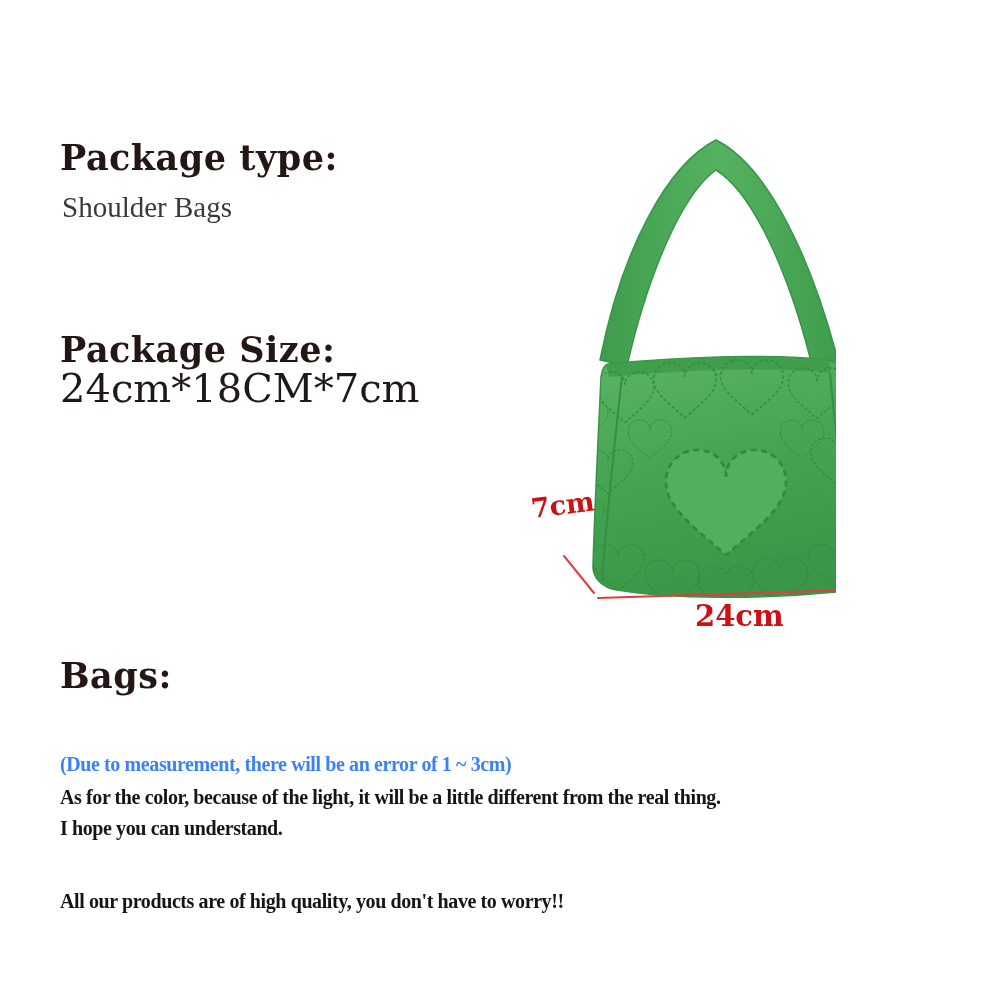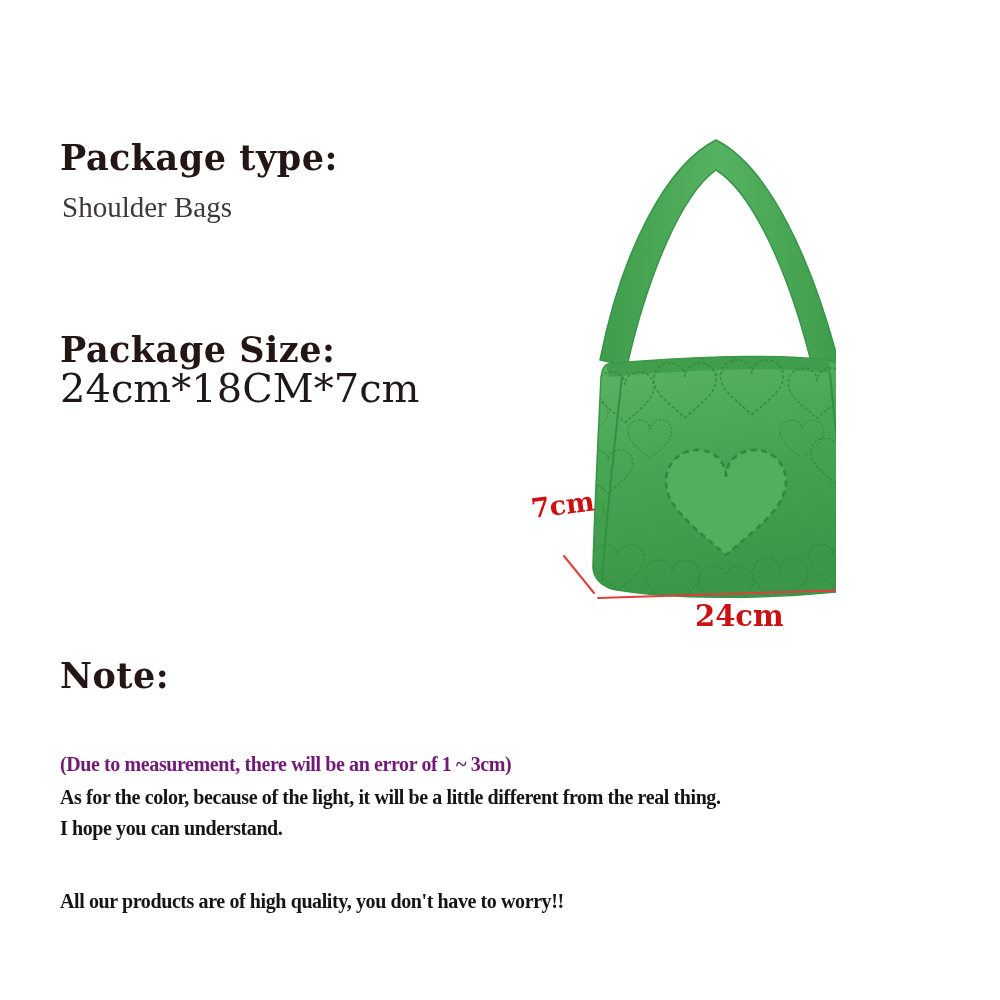--- a/index.html
+++ b/index.html
@@ -26,21 +26,21 @@
   .value-bold-serif{
     position:absolute;left:60px;line-height:1;
     font-family:"DejaVu Serif",serif;font-weight:bold;
     font-size:35px;color:#241614;letter-spacing:.5px;white-space:nowrap;
   }
   .note-line{
     position:absolute;left:60px;line-height:1.15;
     font-family:"Liberation Serif",serif;font-weight:bold;
     font-size:20px;letter-spacing:-0.4px;color:#171514;white-space:nowrap;
   }
-  .note-warning{color:#701a75;}
+  .note-warning{color:#3b82f6;}
   .dim-label{
     position:absolute;line-height:1;
     font-family:"DejaVu Serif",serif;font-weight:bold;
     color:#cb1113;white-space:nowrap;
   }
   #dim-height{left:913px;top:289px;font-size:27px;}
   #dim-depth{left:531px;top:495px;font-size:27px;transform:rotate(-7deg);transform-origin:left center;}
   #dim-width{left:687px;top:602px;font-size:29px;margin-left:8px;}
   #bag-figure{position:absolute;left:530px;top:120px;width:470px;height:540px;}
   .heart{fill:none;stroke:#2e8b3d;stroke-width:1.8;stroke-dasharray:4 3;vector-effect:non-scaling-stroke;}
@@ -53,21 +53,21 @@
 
 <div class="canvas">
 
   <div class="heading" style="top:140px">Package type:</div>
   <div class="value-sans" style="top:193px">Shoulder Bags</div>
 
   <div class="heading" style="top:332px">Package Size:</div>
   <div class="value-serif" style="top:368px">24cm*18CM*7cm</div>
 
 
-  <div class="heading" style="top:658px">Note:</div>
+  <div class="heading" style="top:658px">Bags:</div>
   <div class="note-line note-warning" style="top:753px">(Due to measurement, there will be an error of 1 ~ 3cm)</div>
   <div class="note-line" style="top:786px">As for the color, because of the light, it will be a little different from the real thing.</div>
   <div class="note-line" style="top:817px">I hope you can understand.</div>
   <div class="note-line" style="top:890px">All our products are of high quality, you don't have to worry!!</div>
 
   <svg id="bag-figure" viewBox="0 0 470 540" aria-hidden="true">
     <defs>
       <linearGradient id="bodyGrad" x1="0" y1="0" x2="0.25" y2="1">
         <stop offset="0" stop-color="#5ab565"></stop>
         <stop offset="0.5" stop-color="#46a452"></stop>

